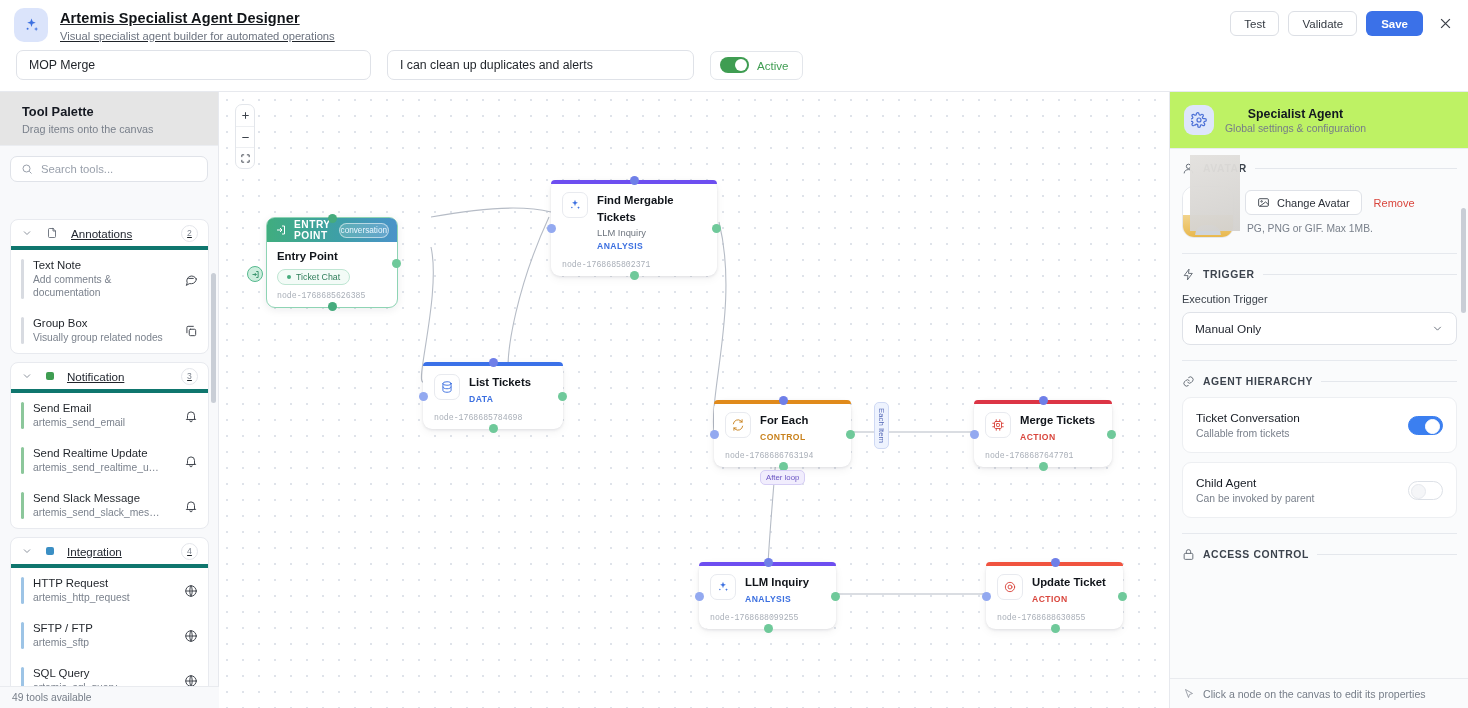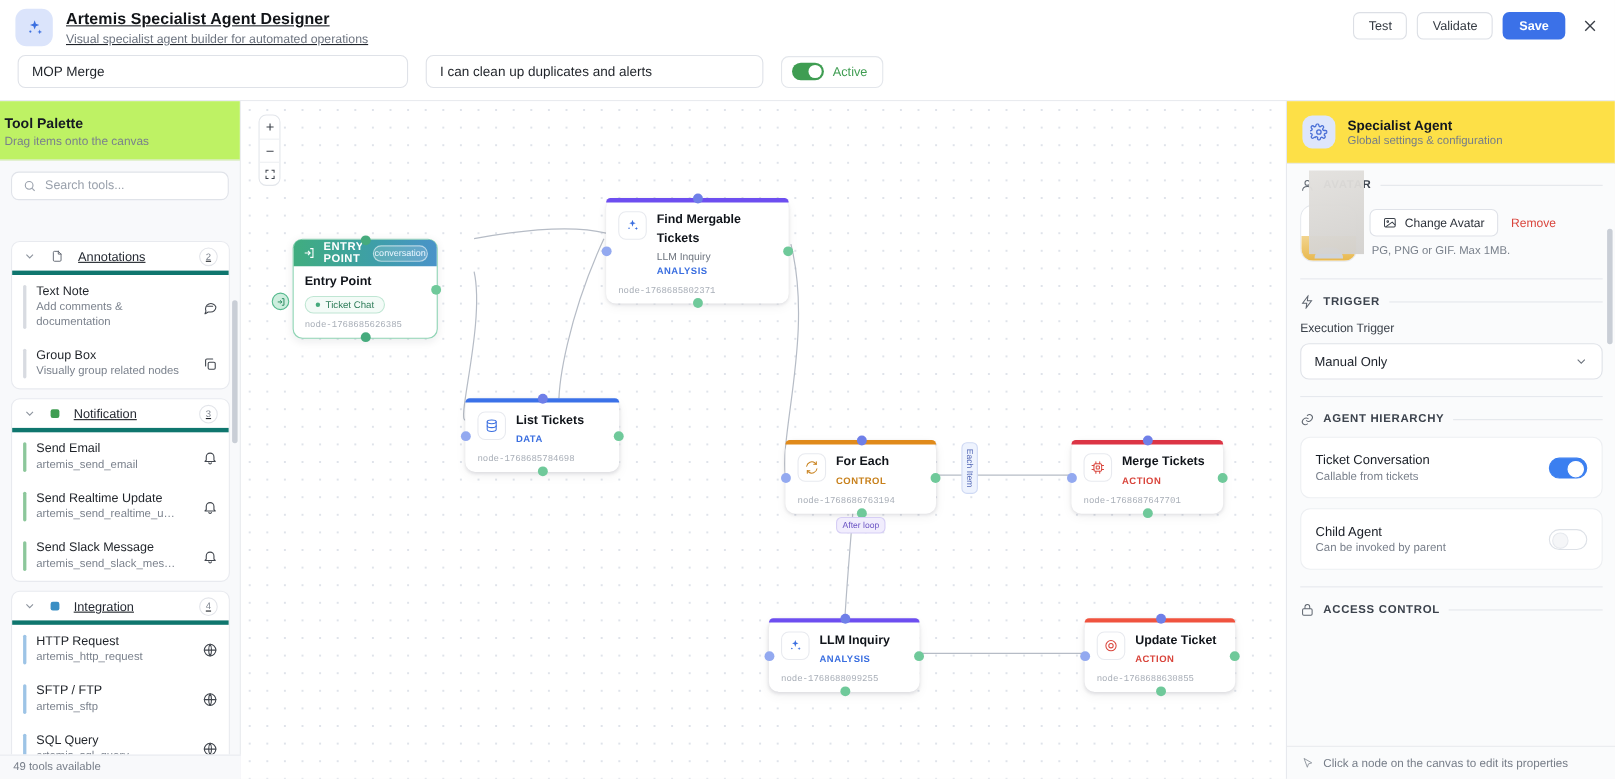--- a/index.html
+++ b/index.html
@@ -51,21 +51,21 @@
   }
   .sw { width: 29px; height: 16px; border-radius: 9px; background:#3f9d52; position: relative; }
   .sw::after { content:""; position:absolute; right:2px; top:2px; width:12px; height:12px; border-radius:50%; background:#fff; }
   .activelbl { font-size: 11.6px; color:#3f9d52; }
 
   
   .palette {
     position: absolute; left: 0; top: 92px; width: 219px; height: 616px;
     background: #f8f9fb; border-right: 1px solid #e7e9ee;
   }
-  .pal-head { padding: 12px 14px 10px 4px; border-bottom:1px solid #ebedf1; background:#bef264;}
+  .pal-head { padding: 12px 14px 10px 22px; border-bottom:1px solid #ebedf1; background:#e5e5e5;}
   .pal-title { font-size: 12.8px; font-weight: bold; color:#151922; }
   .pal-sub { font-size: 10.8px; color:#7a818c; margin-top:4px; }
   .searchwrap { padding: 10px 10px 10px 10px; }
   .searchbox {
     height: 26px; border:1px solid #e0e3e9; border-radius: 7px; background:#fff;
     display:flex; align-items:center; gap:8px; padding: 0 10px;
   }
   .searchbox input {
     border:none; outline:none; font-size:11.3px; color:#1f2329; width:100%;
     font-family: inherit; background: transparent;
@@ -157,21 +157,21 @@
     font-size:7.8px; color:#5468b6; padding:2px 5px; white-space:nowrap;
   }
   .edge-lbl.vert { writing-mode: vertical-rl; padding:5px 2px; }
   .edge-lbl.purple { border-color:#d6cef5; background:#f1edfd; color:#6b54c4; }
 
   
   .rpanel {
     position:absolute; right:0; top:92px; width:299px; height:616px;
     background:#fafbfc; border-left:1px solid #e7e9ee;
   }
-  .rp-head { display:flex; align-items:center; gap:11px; padding:13px 14px; border-bottom:1px solid #e9ebef; background:#fde047; }
+  .rp-head { display:flex; align-items:center; gap:11px; padding:13px 14px; border-bottom:1px solid #e9ebef; background:#bef264;text-align:center; }
   .rp-logo { width:30px; height:30px; border-radius:9px; background:#dee6fb; display:flex; align-items:center; justify-content:center; color:#4a6fd6; }
   .rp-title { font-size:12.3px; font-weight:bold; color:#121720; }
   .rp-sub { font-size:10.4px; color:#767d88; margin-top:2px; }
 
   .rp-body { position:absolute; left:0; top:56px; width:299px; height:530px; overflow:hidden; padding:0 10px; }
   .sec-head { display:flex; align-items:center; gap:8px; padding:14px 2px 0 2px; }
   .sec-ico { color:#5e656f; display:flex; }
   .sec-txt { font-size:10.4px; font-weight:bold; letter-spacing:.6px; color:#3c434d; }
   .sec-rule { flex:1; height:1px; background:#e4e7ec; }
 

